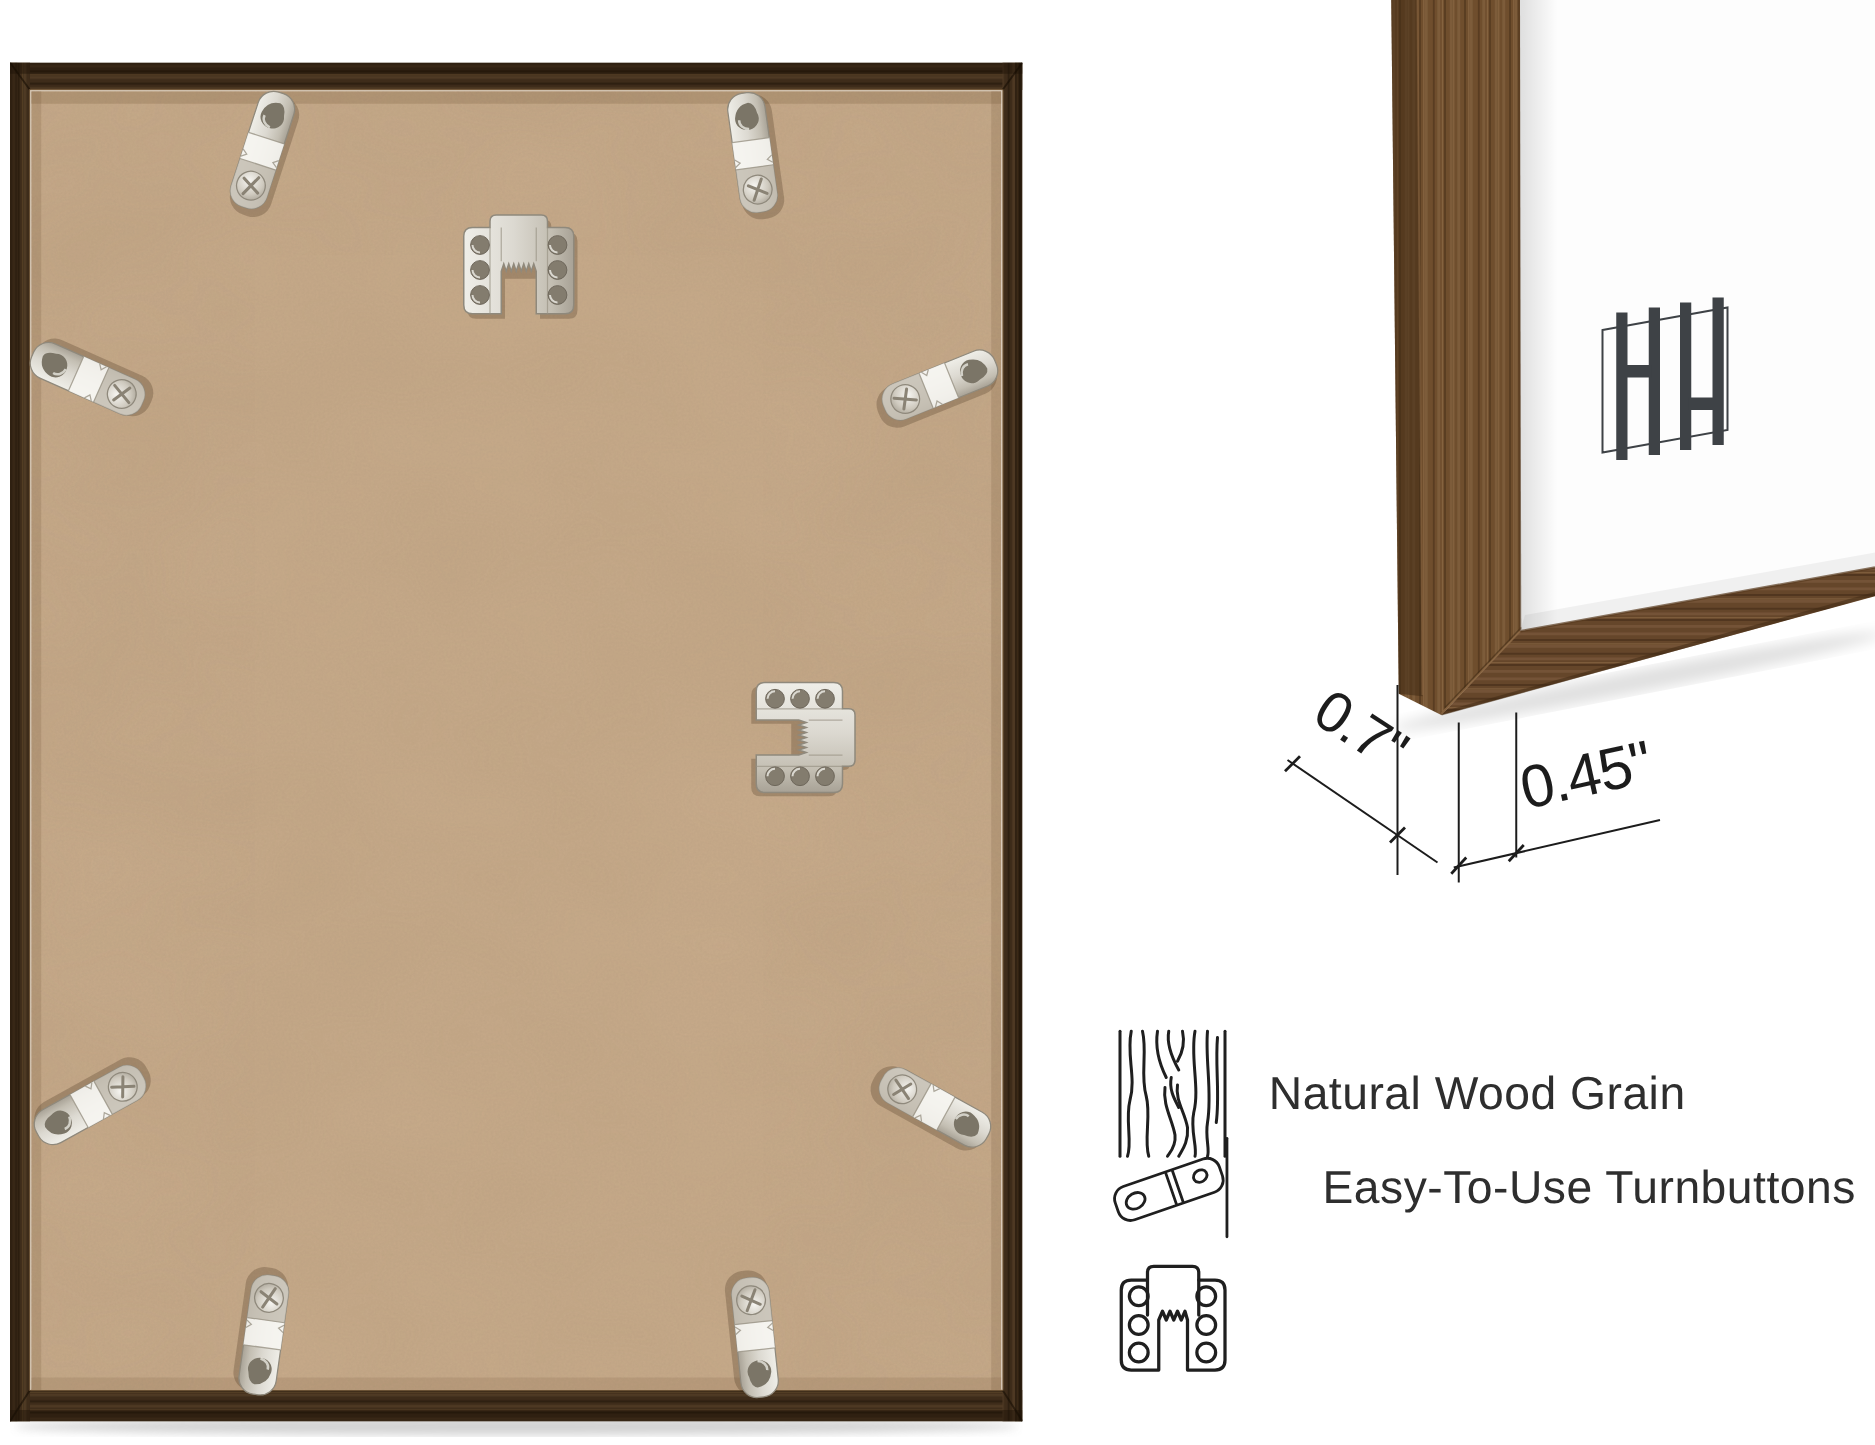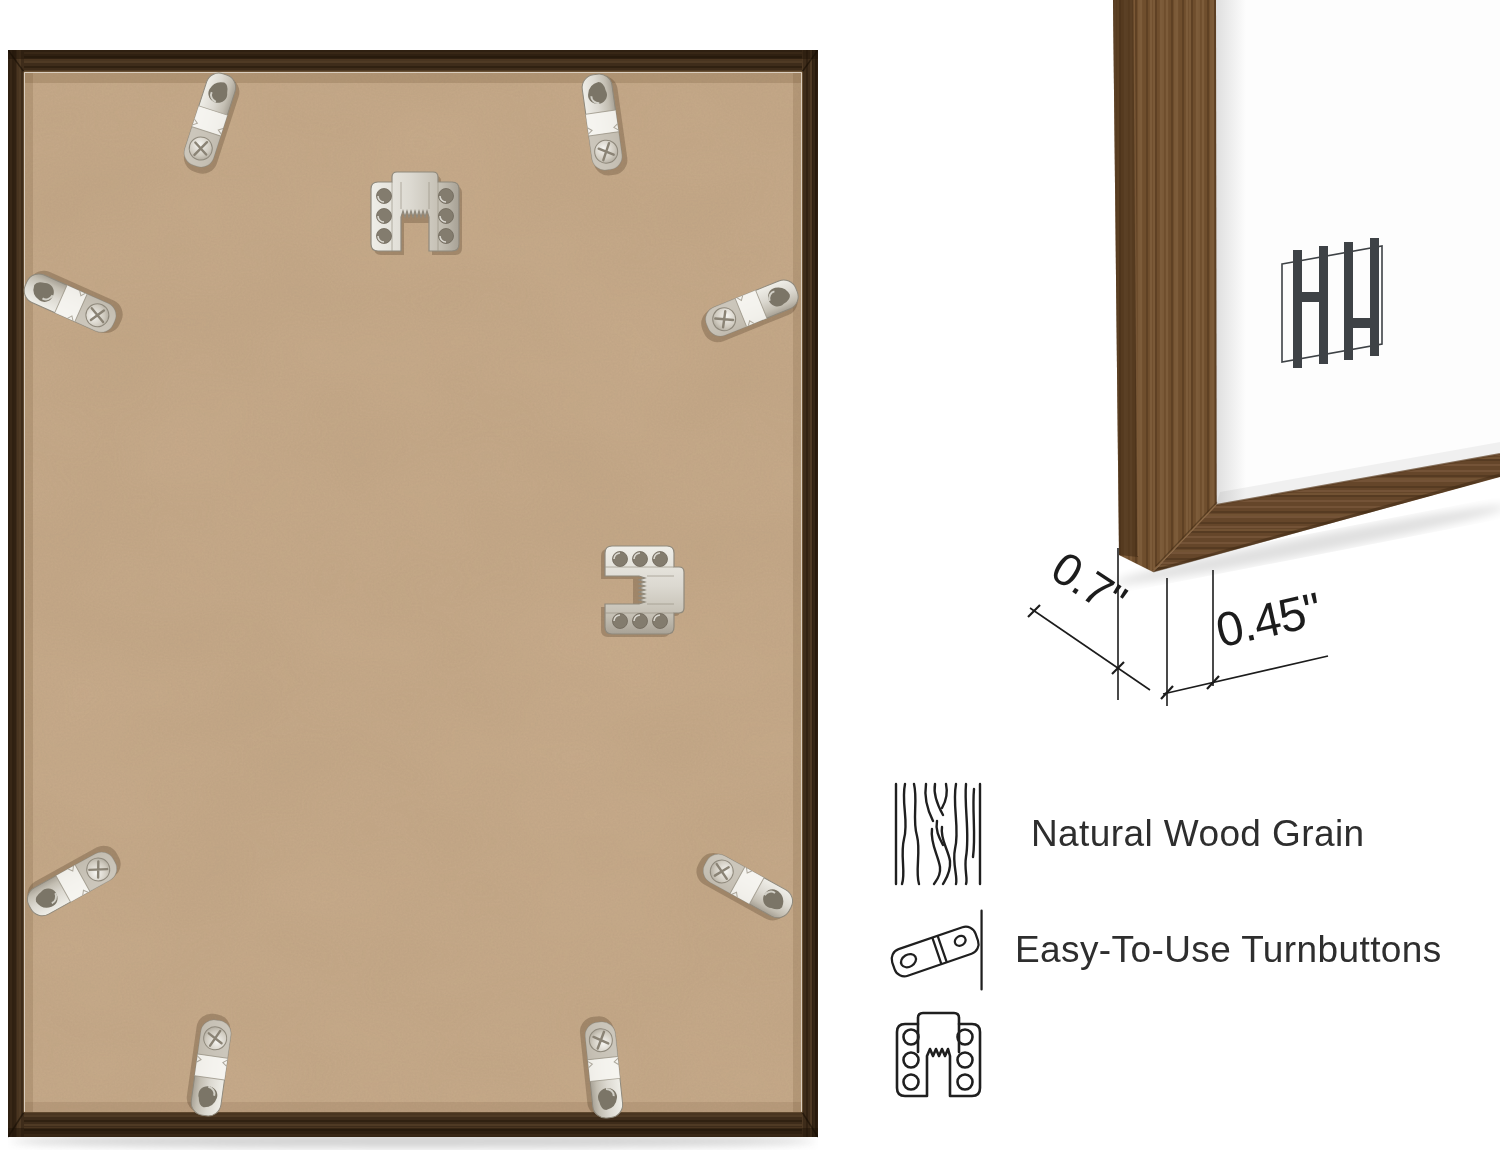--- a/index.html
+++ b/index.html
@@ -5,22 +5,22 @@
   html,body{margin:0;padding:0;}
   body{
     width:1500px;height:1156px;position:relative;overflow:hidden;
     background:#ffffff;font-family:"Liberation Sans",sans-serif;
   }
   .abs{position:absolute;}
   
   .feat-row{position:absolute;left:885px;display:flex;align-items:center;}
   .feat-icon{width:105px;display:flex;justify-content:center;align-items:center;}
   .feat-label{margin-left:25px;font-size:37px;color:#2e2e2e;letter-spacing:0.4px;white-space:nowrap;}
-  #fr1{top:781px;gap:16px;}
-  #fr2{top:904px;}
+  #fr1{top:822px;}
+  #fr2{top:904px;gap:43px;}
   #fr3{top:1010px;}
   svg text.dim{font-family:"Liberation Sans",sans-serif;fill:#1c1c1c;letter-spacing:-1px;}
 </style>
 </head>
 <body>
 
 <svg class="abs" style="left:8px;top:50px" width="810" height="1102" viewBox="0 0 810 1102">
   <defs>
     <pattern id="grainV" width="34" height="40" patternUnits="userSpaceOnUse">
       <rect width="34" height="40" fill="#3e2c1a"></rect>

